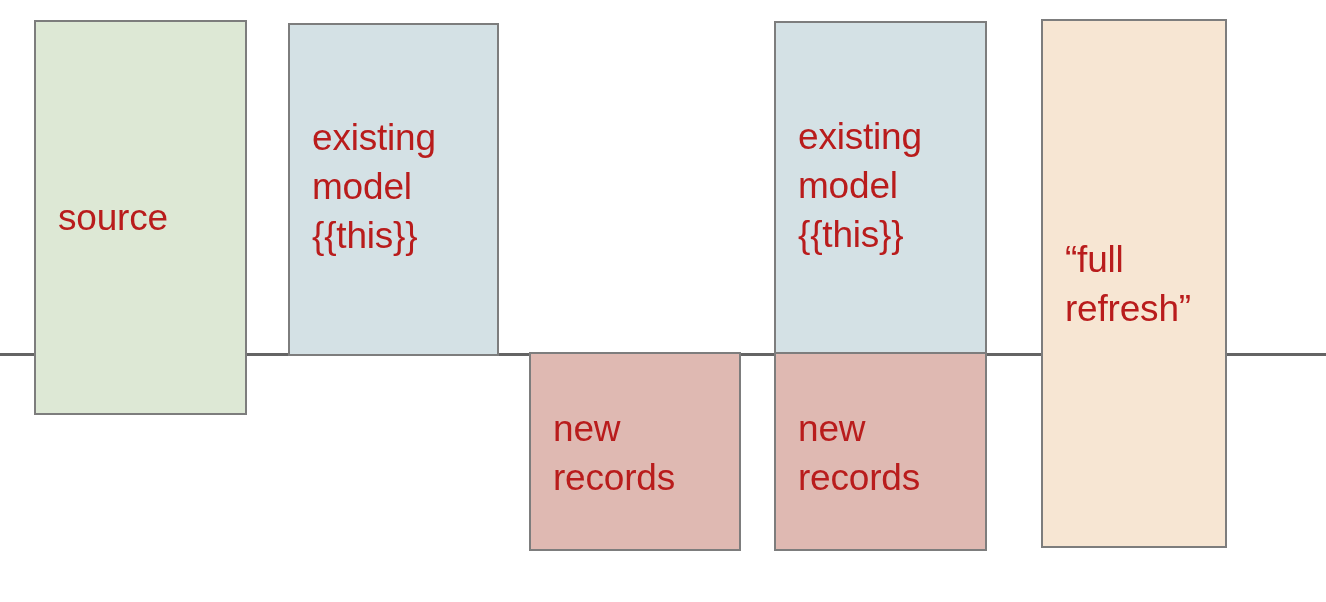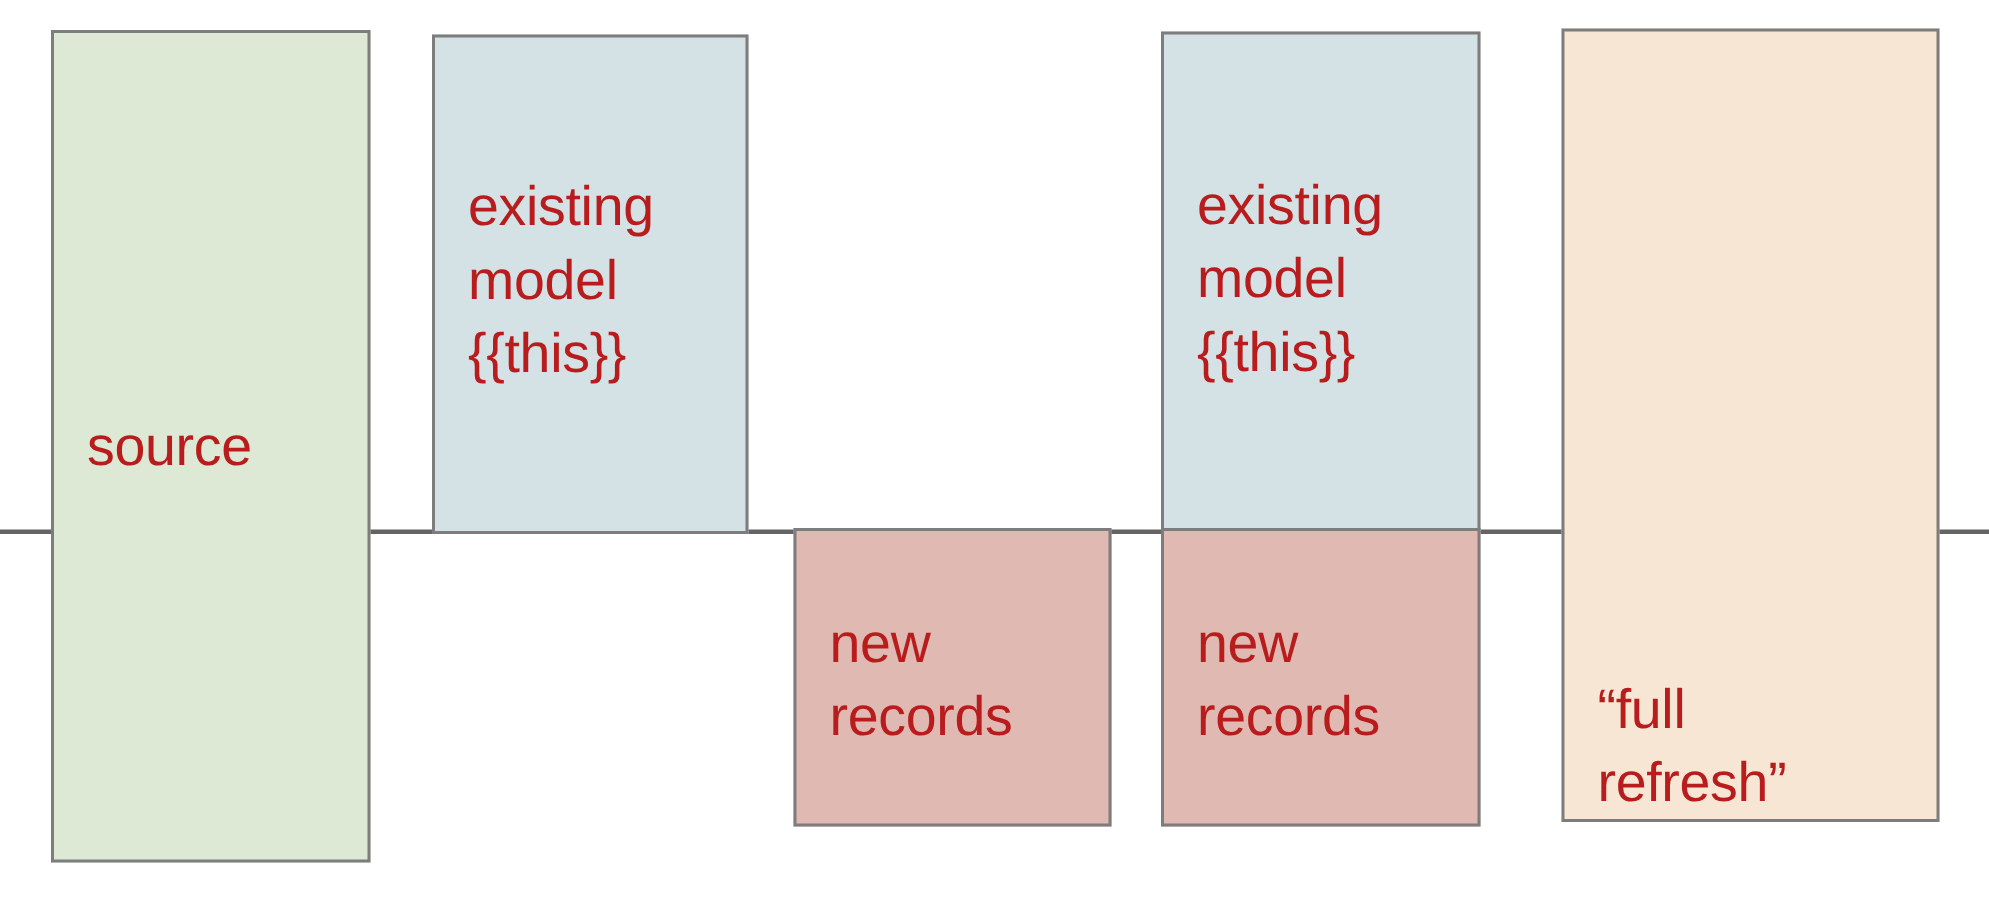--- a/index.html
+++ b/index.html
@@ -41,26 +41,26 @@
     font-size: 37px;
     line-height: 49px;
     color: #b91c1c;
     padding-left: 22px;
     padding-right: 10px;
     white-space: pre-line;
     text-align: left;
     letter-spacing: -0.2px;
   }
   
-  #node-source      { left: 34px;   top: 20px;  width: 213px; height: 555px; }
+  #node-source      { left: 34px;   top: 20px;  width: 213px; height: 395px; }
   #node-existing-1  { left: 288px;  top: 23px;  width: 211px; height: 333px; }
   #node-new-1       { left: 529px;  top: 352px; width: 212px; height: 199px; }
   #node-existing-2  { left: 774px;  top: 21px;  width: 213px; height: 335px; }
   #node-new-2       { left: 774px;  top: 352px; width: 213px; height: 199px; }
-  #node-full-refresh{ left: 1041px; top: 19px;  width: 252px; height: 529px; justify-content: flex-end; }
+  #node-full-refresh{ left: 1041px; top: 19px;  width: 186px; height: 529px; }
 
   
   #node-source .node-label       { margin-top: 0px; }
   #node-existing-1 .node-label   { margin-top: -6px; }
   #node-existing-2 .node-label   { margin-top: -6px; }
   #node-new-1 .node-label        { margin-top: 2px; }
   #node-new-2 .node-label        { margin-top: 2px; }
   #node-full-refresh .node-label { margin-top: 0px; }
 </style>
 </head>

